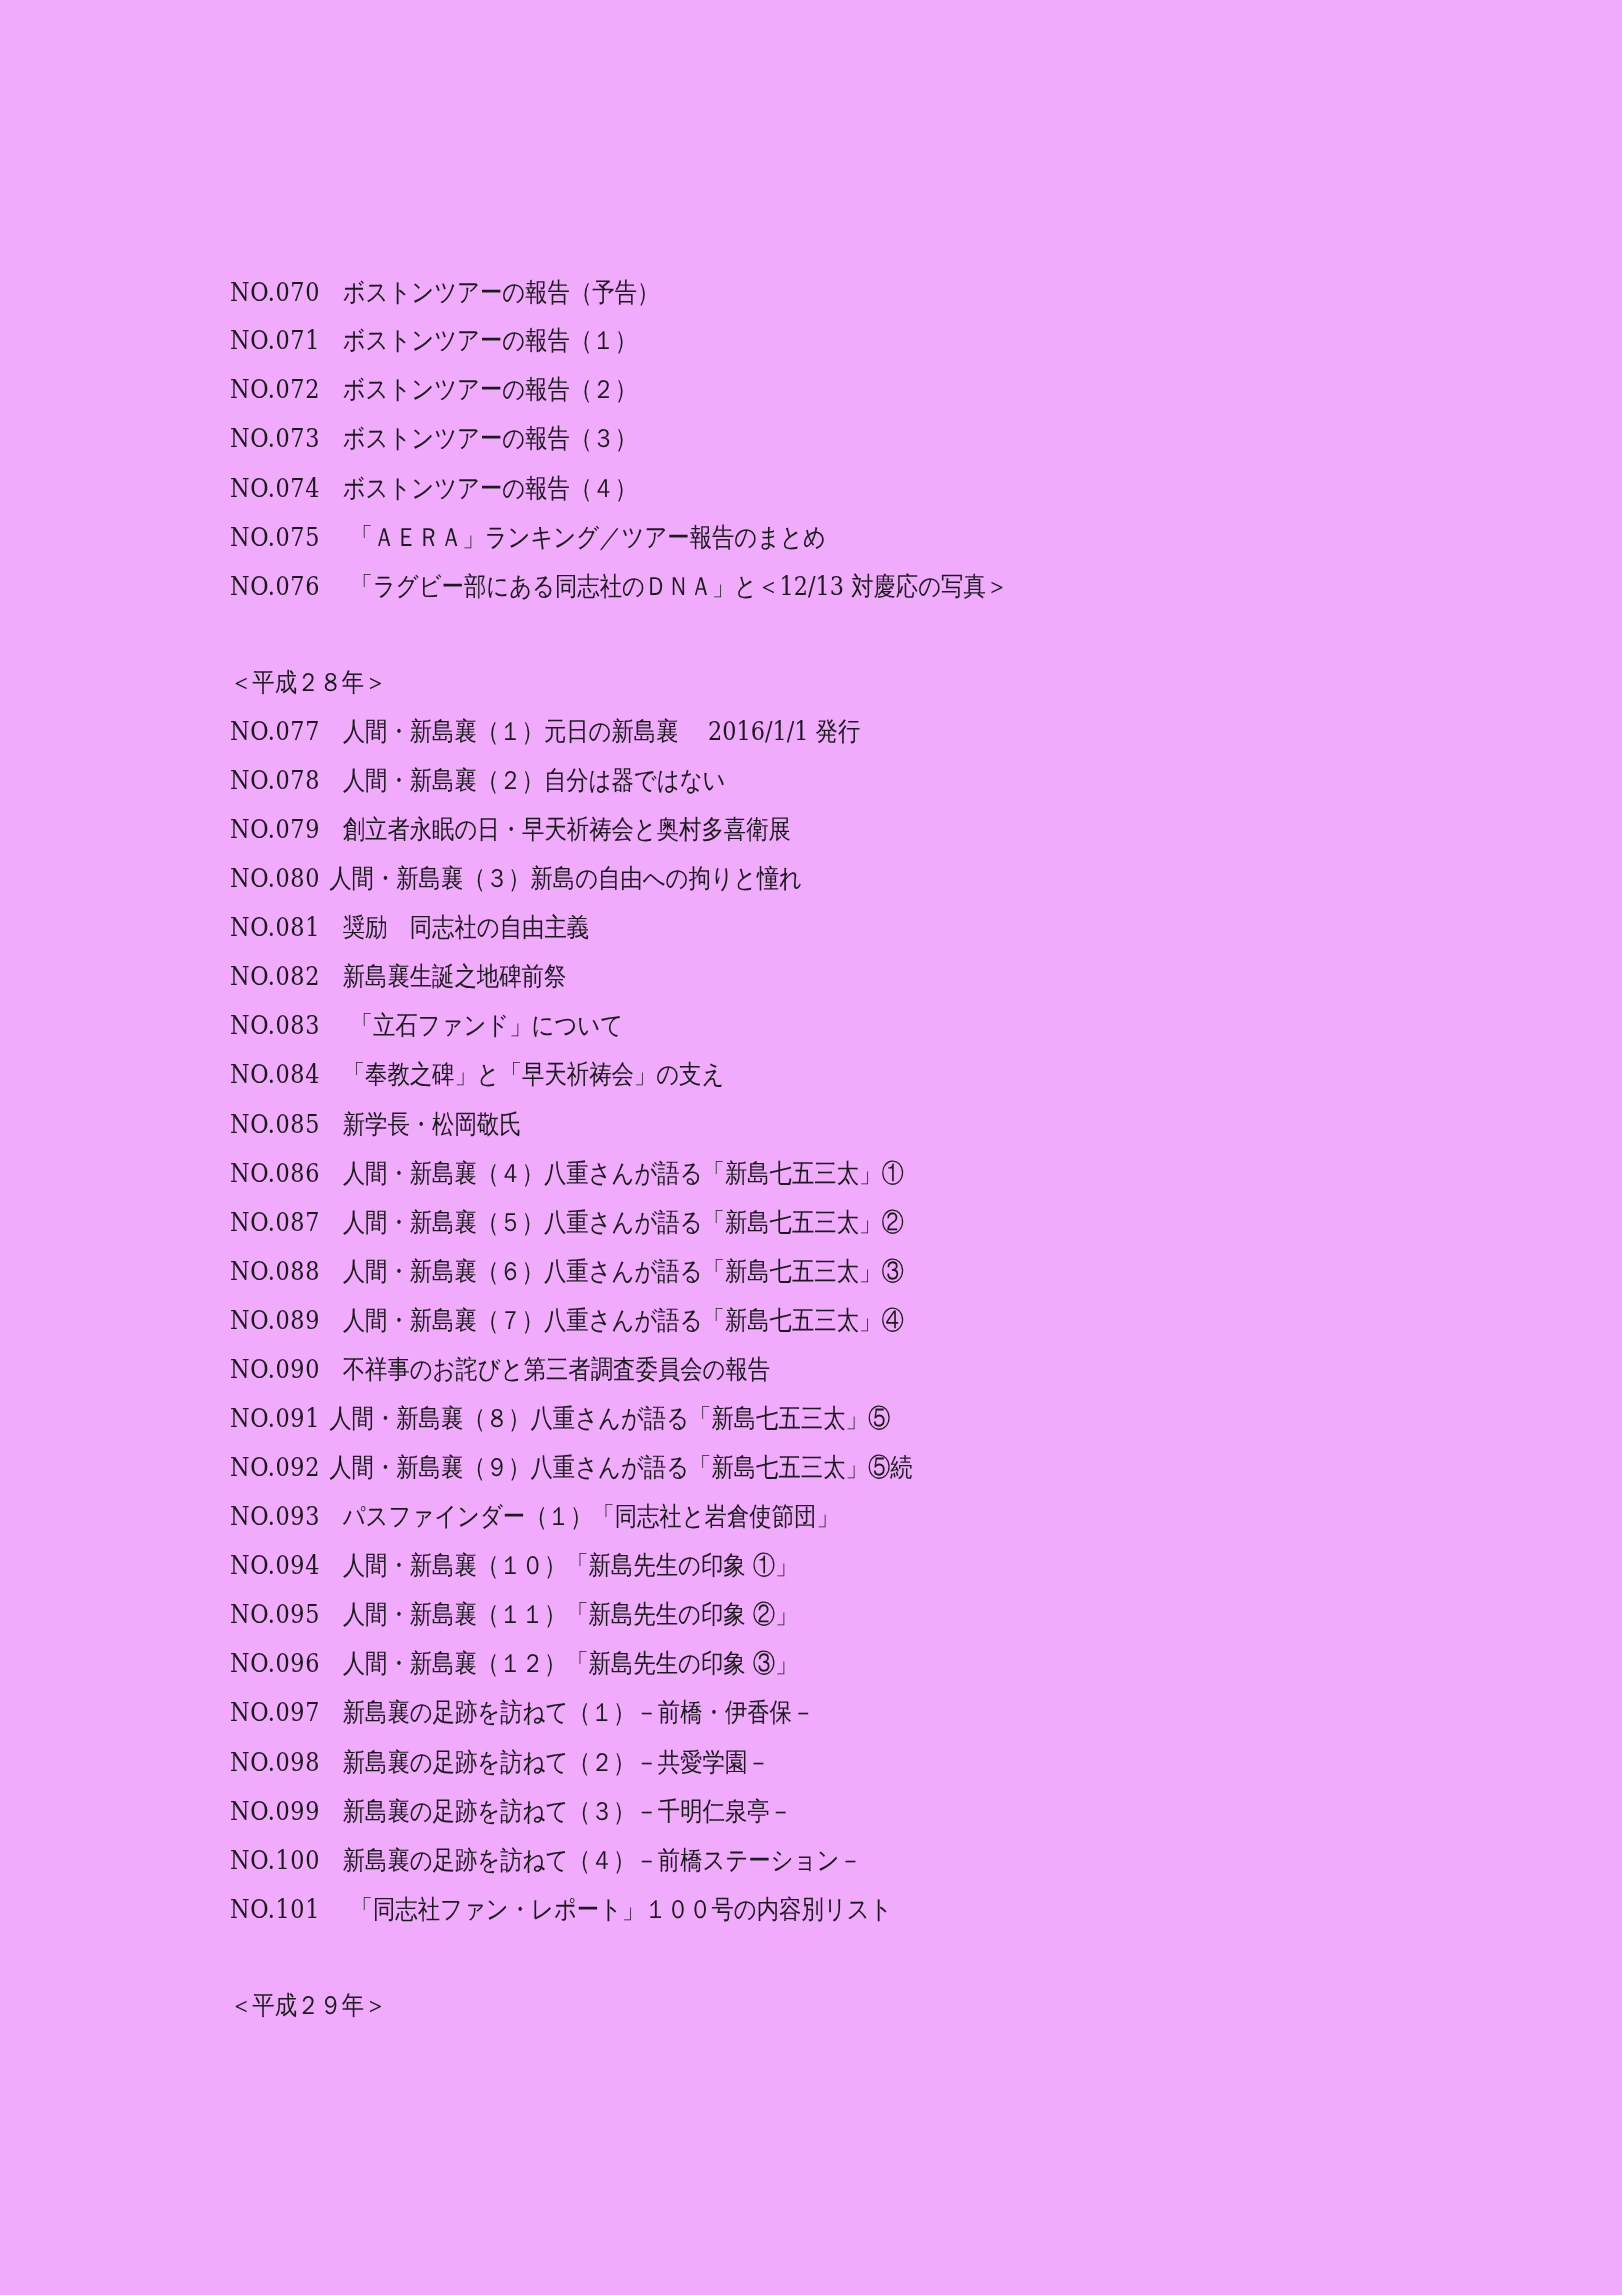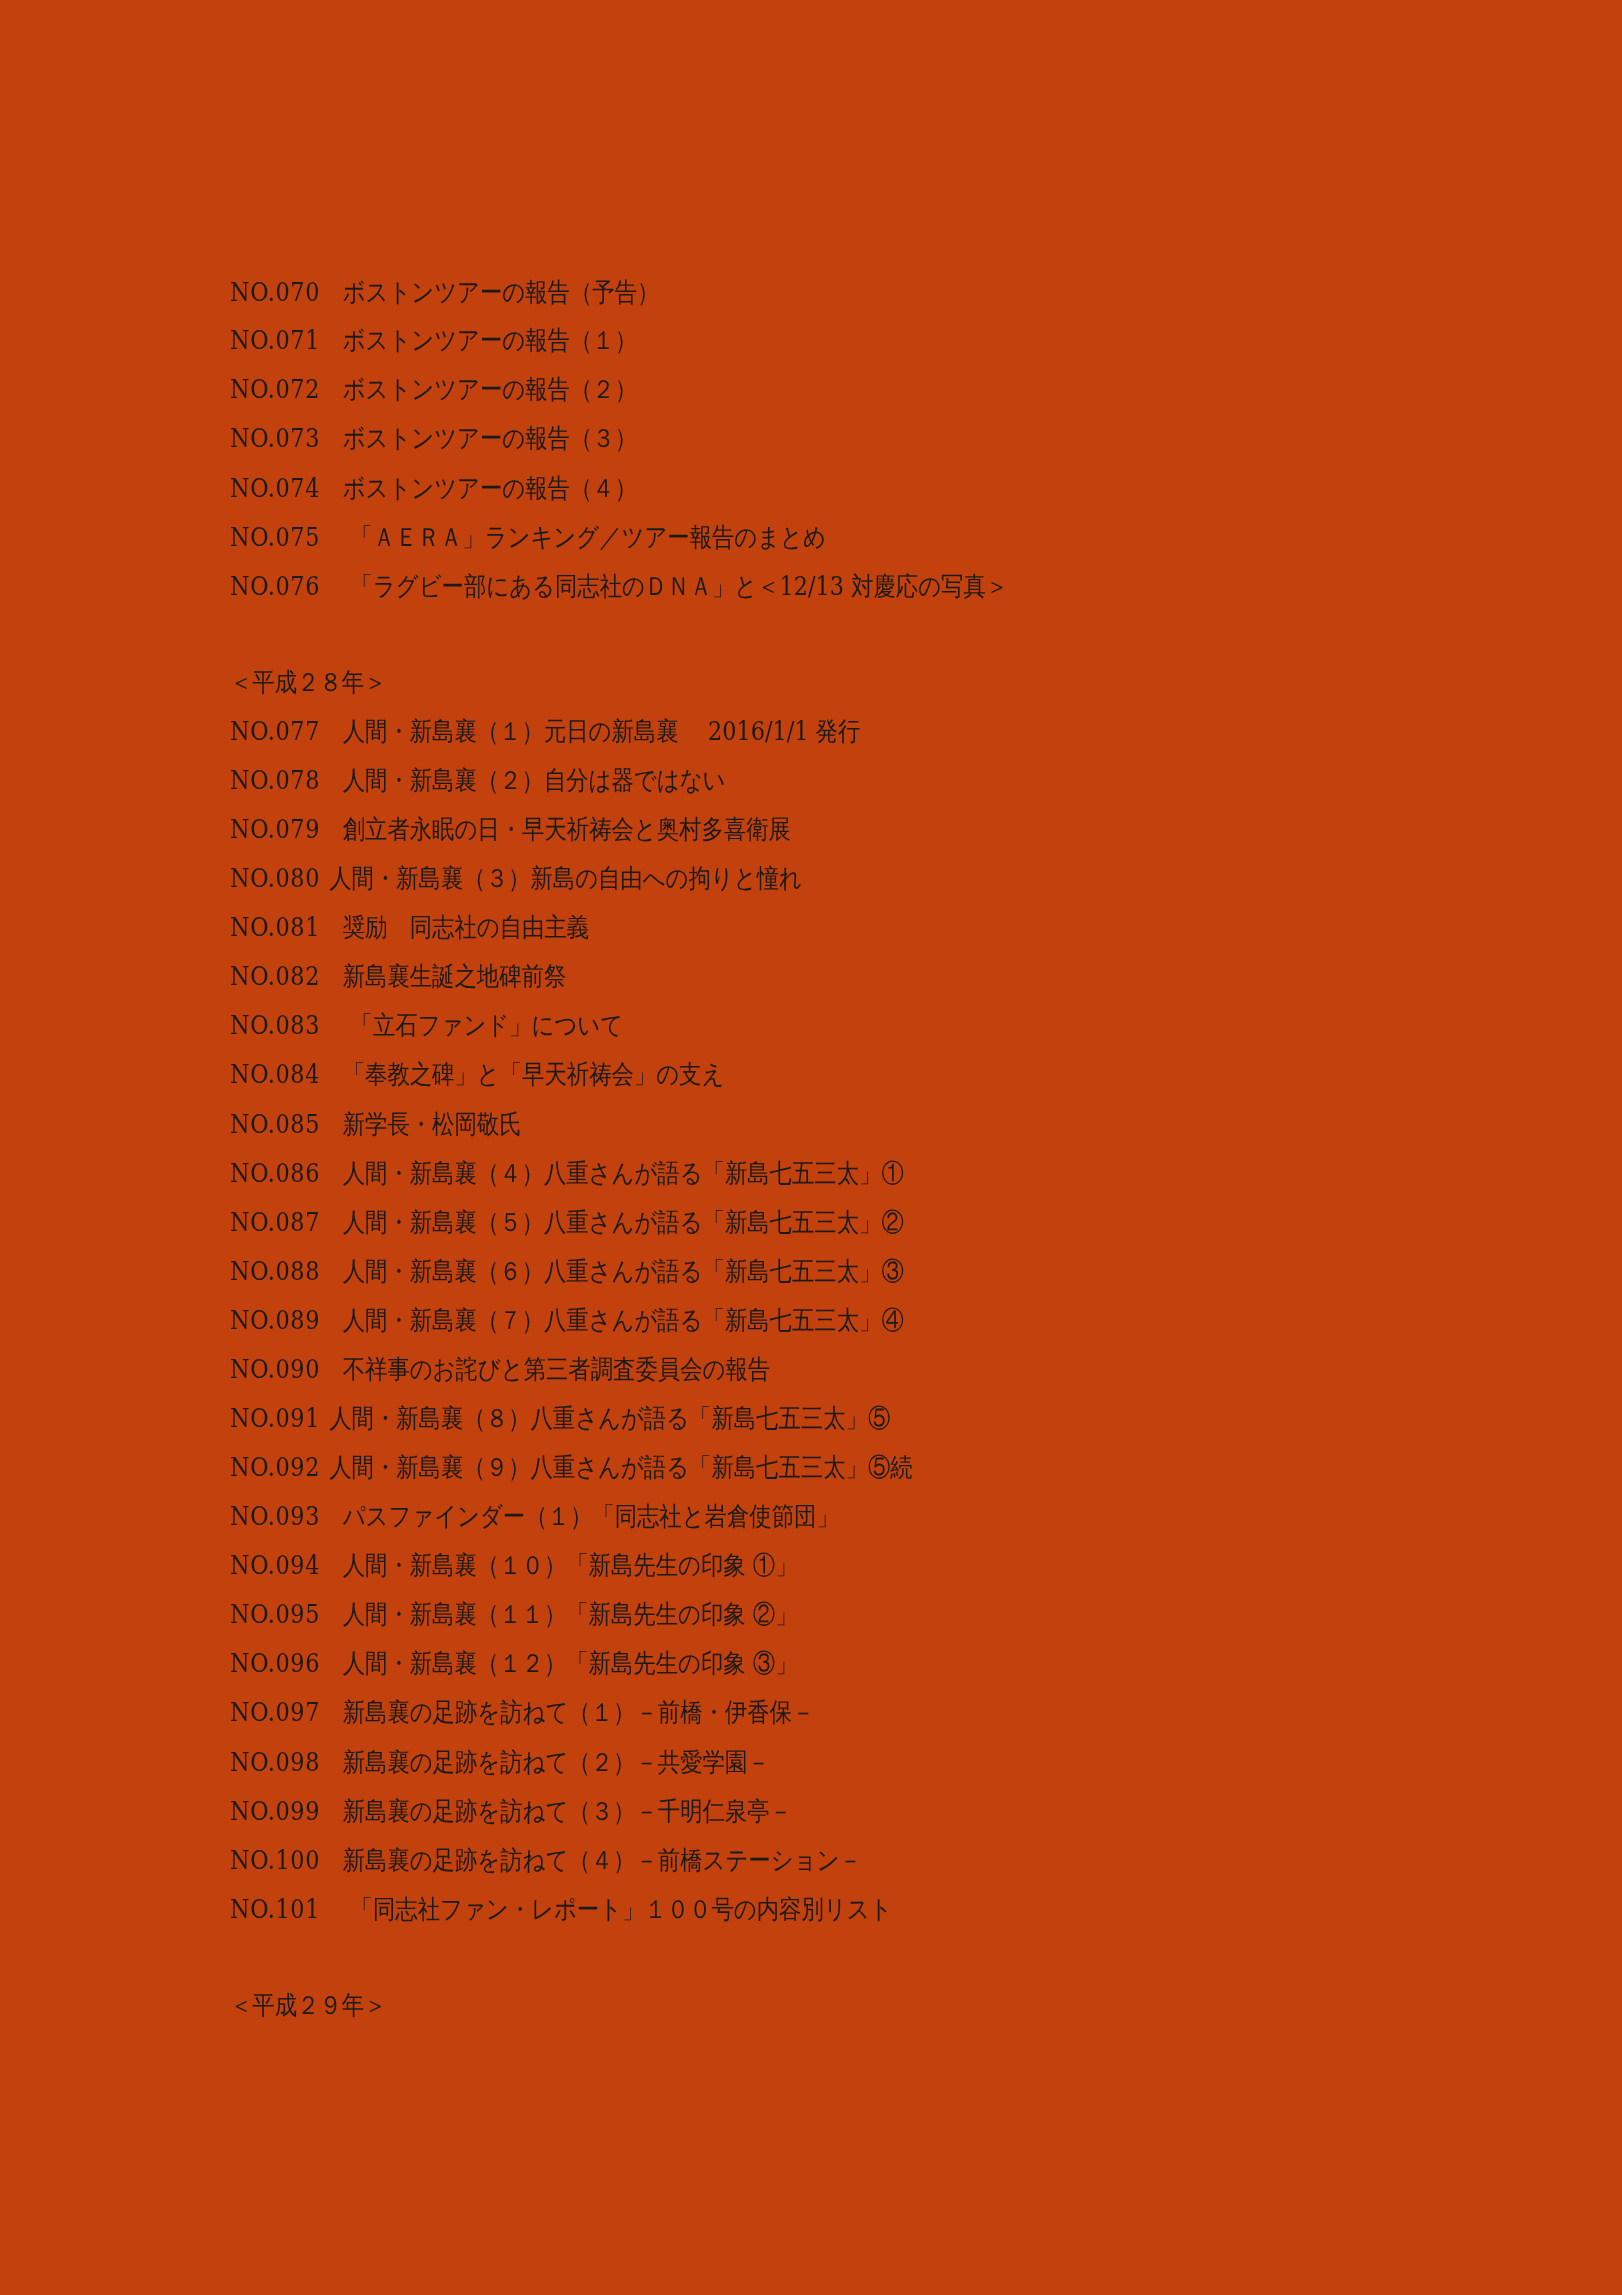--- a/index.html
+++ b/index.html
@@ -1,21 +1,21 @@
 <!DOCTYPE html>
 <html style="font-size:10.5px"><head>
   <meta charset="utf-8">
   <style>
     html, body { margin: 0; padding: 0; background: #ffffff; }
     body {
       width: 1622px; height: 2295px; position: relative; overflow: hidden;
       font-family: "DejaVu Serif", "Liberation Serif", serif;
       color: #1a1a1a;
     }
-    .page { position: absolute; left: 0; top: 0; width: 1622px; height: 2295px; background: #c2410c; text-decoration: underline; }
+    .page { position: absolute; left: 0; top: 0; width: 1622px; height: 2295px; background: #f0abfc; text-decoration: underline; }
     .line {
       position: absolute; left: 230px; height: 39px;
       font-size: 26px; line-height: 39px; white-space: nowrap;
       transform: scaleX(0.86); transform-origin: left center;
     }
     .no { display: inline-block; width: 131px; letter-spacing: 0.7px; }
     .title { display: inline-block; }
     .title.shift-l { margin-left: -15.7px; }
     .title.shift-r { margin-left: 9.2px; }
     .heading { position: absolute; left: 230px; font-size: 26px; line-height: 39px; white-space: nowrap; transform: scaleX(0.86); transform-origin: left center; }

